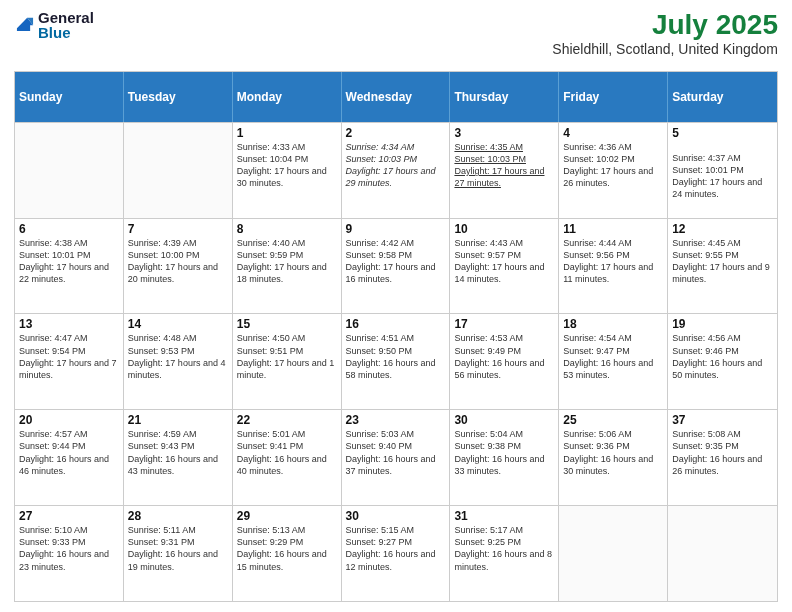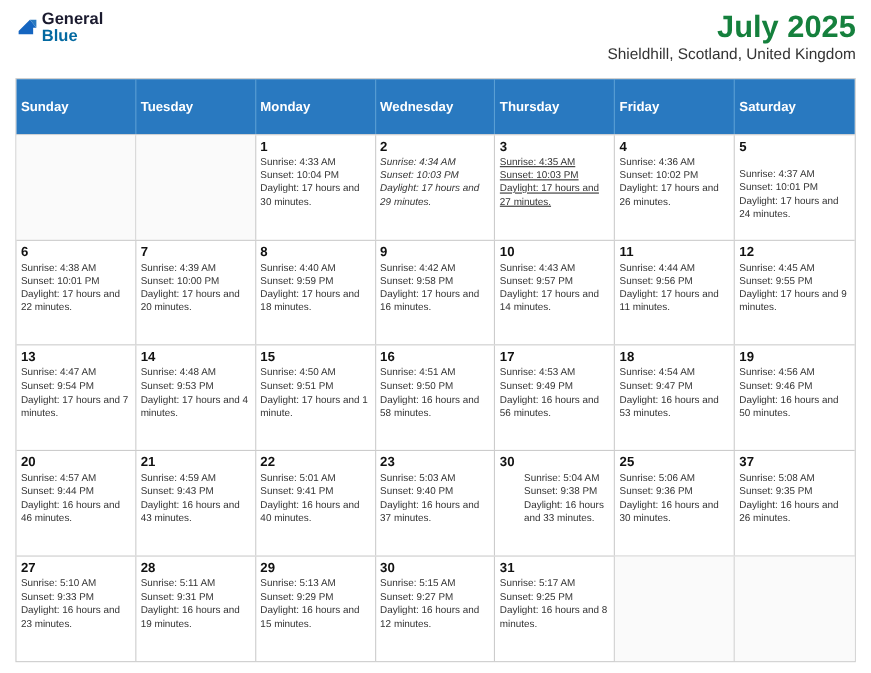--- a/index.html
+++ b/index.html
@@ -290,21 +290,21 @@
 Daylight: 16 hours and 40 minutes.</div>
           </div>
           <div class="cal-cell">
             <div class="day-num">23</div>
             <div class="cell-text" style="white-space: pre-line;">Sunrise: 5:03 AM
 Sunset: 9:40 PM
 Daylight: 16 hours and 37 minutes.</div>
           </div>
           <div class="cal-cell">
             <div class="day-num">30</div>
-            <div class="cell-text" style="white-space: pre-line; margin-left: 22px;">Sunrise: 5:04 AM
+            <div class="cell-text" style="white-space: pre-line;">Sunrise: 5:04 AM
 Sunset: 9:38 PM
 Daylight: 16 hours and 33 minutes.</div>
           </div>
           <div class="cal-cell">
             <div class="day-num">25</div>
             <div class="cell-text" style="white-space: pre-line;">Sunrise: 5:06 AM
 Sunset: 9:36 PM
 Daylight: 16 hours and 30 minutes.</div>
           </div>
           <div class="cal-cell">

